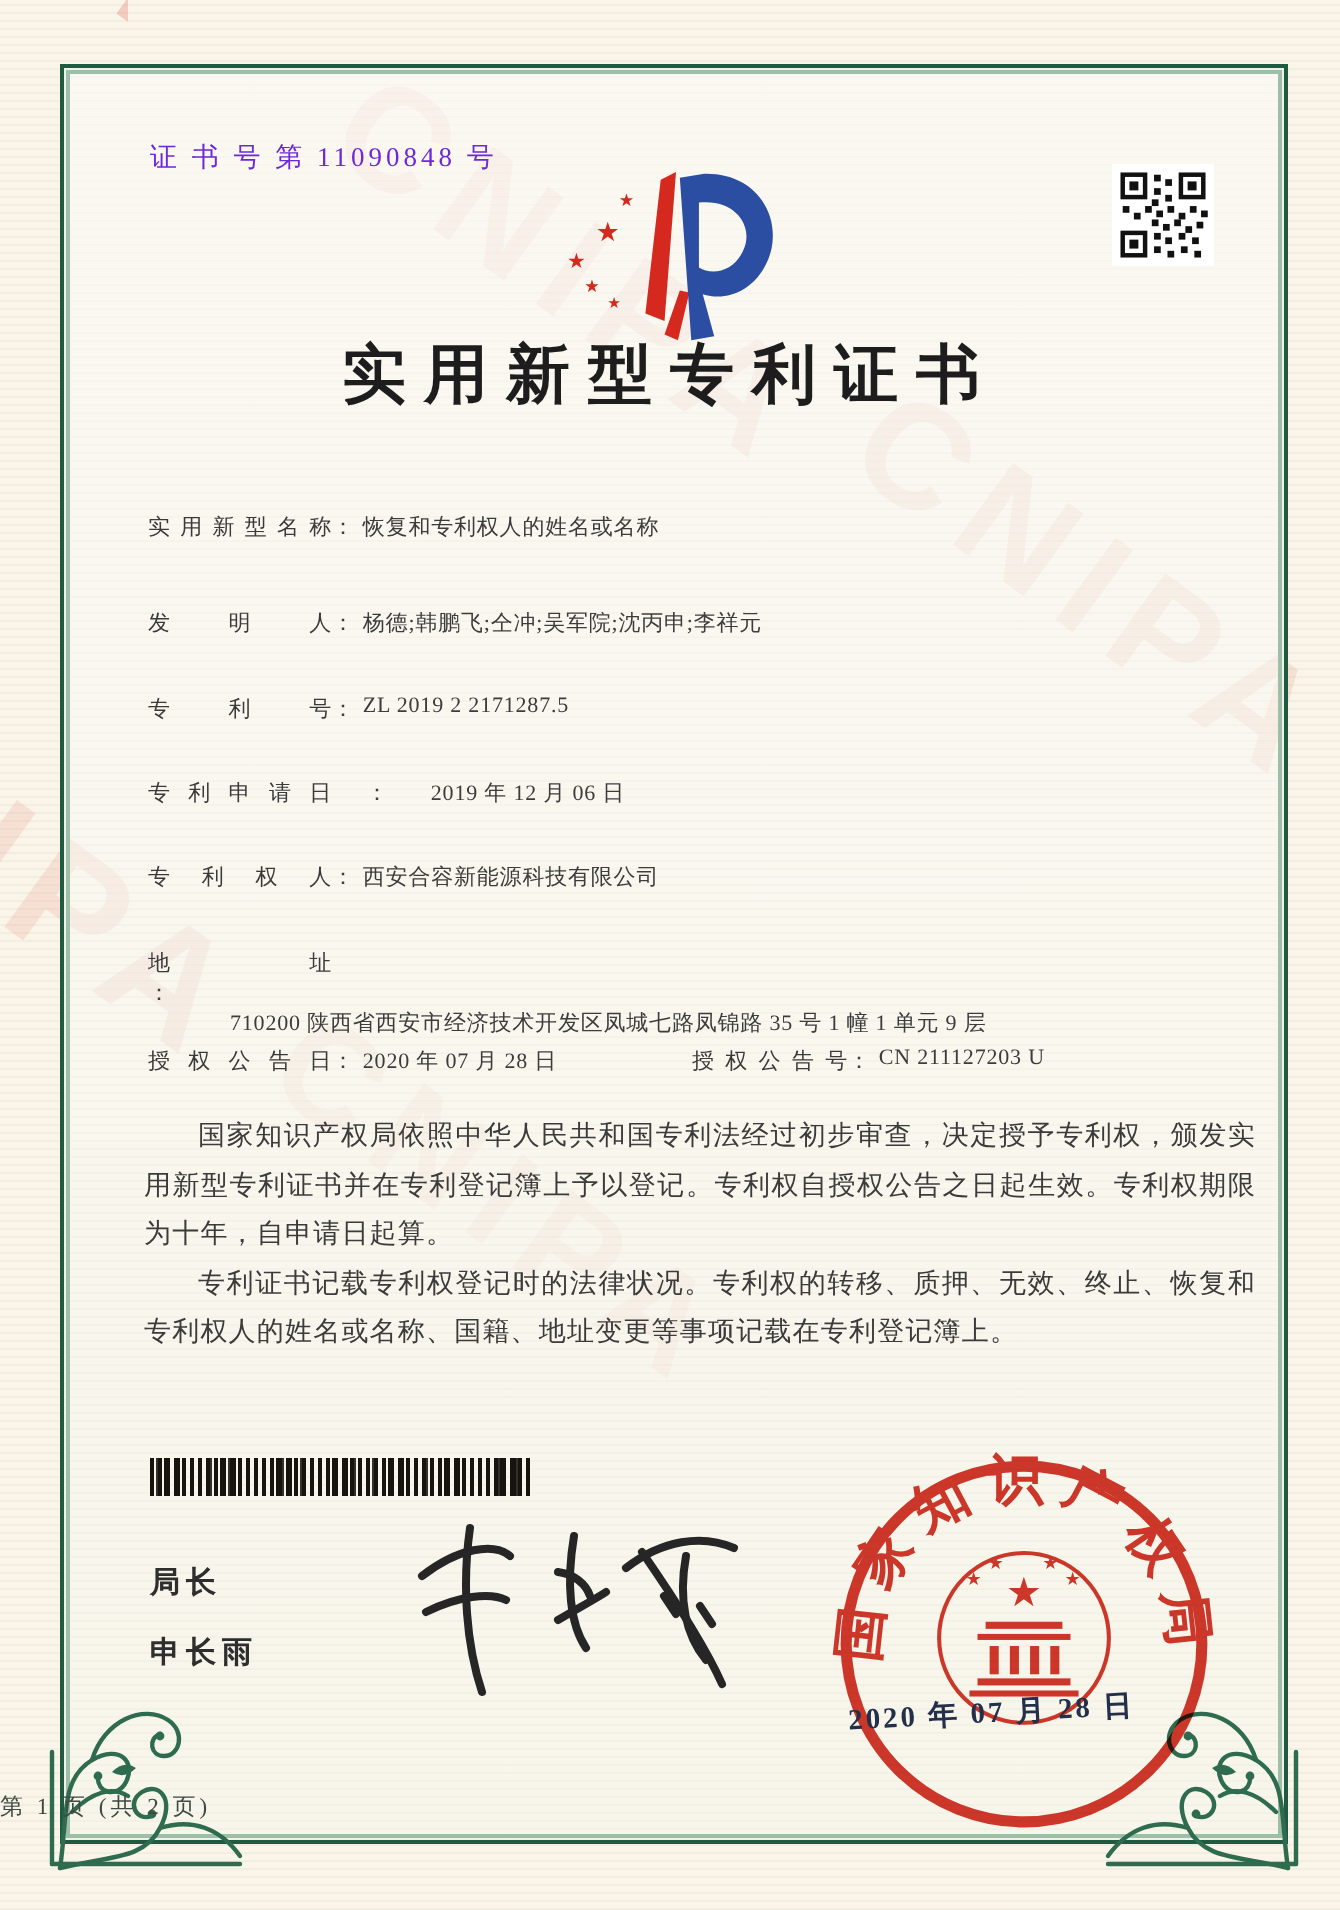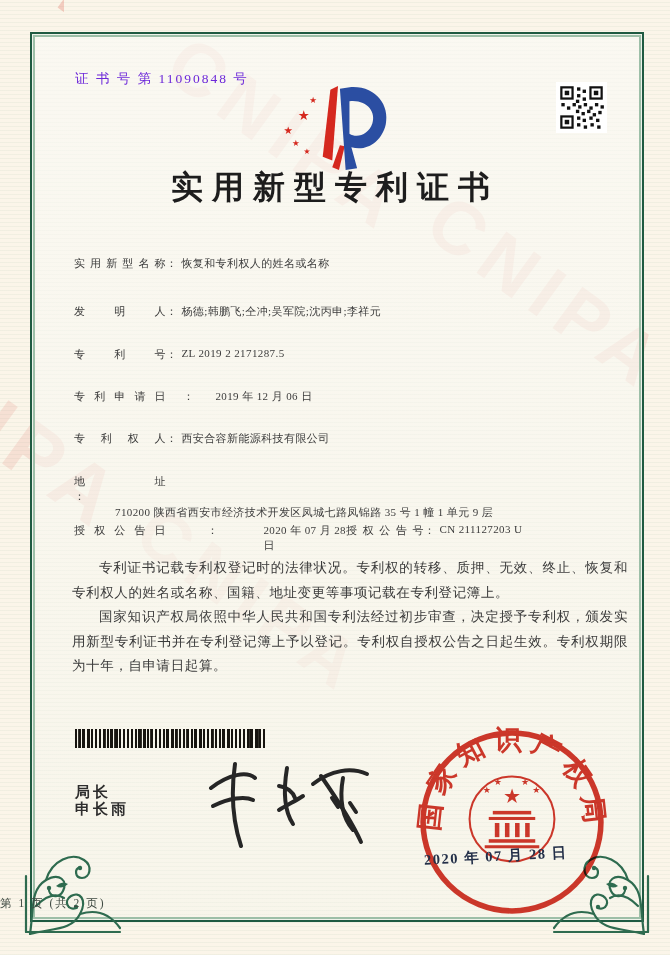--- a/index.html
+++ b/index.html
@@ -50,37 +50,37 @@
   .fcolon{flex:none;margin-right:4px;}
   .fvalue{flex:1;min-width:0;}
   .row-name{top:256px;}
   .row-inventors{top:304px;}
   .row-patno{top:347px;}
   .row-appdate{top:389px;gap:17px;}
   .row-patentee{top:431px;}
   .row-address{top:474px;flex-direction:column;}
   .row-address .fvalue{max-width:438px;line-height:1.55;margin-left:41px;}
   .row-pub{top:523px;}
-  .pub-group1{display:flex;width:272px;flex:none;gap:41px;}
+  .pub-group1{display:flex;width:272px;flex:none;}
   .pub-group2{display:flex;flex:1;}
   .pub-group2 .flabel{width:78px;}
   
   .body-text{position:absolute;left:72px;right:42px;top:556px;font-size:13.5px;line-height:1.82;
     letter-spacing:.6px;color:#3b3b3b;text-align:justify;}
   .body-text p{margin:0;text-indent:2em;}
   
   .barcode{position:absolute;left:75px;top:729px;width:190px;height:19px;
     background:
       repeating-linear-gradient(90deg,#17140f 0 2px,transparent 2px 4px),
       repeating-linear-gradient(90deg,#17140f 0 1px,transparent 1px 7px),
       repeating-linear-gradient(90deg,transparent 0 3px,#33302a 3px 4px,transparent 4px 9px);
   }
   .signer{position:absolute;left:75px;top:784px;font-family:"Liberation Sans",sans-serif;
     font-weight:600;font-size:15px;letter-spacing:3px;color:#2e2e2e;line-height:1;}
-  .signer .line2{margin-top:4px;font-family:Liberation Mono, monospace;}
+  .signer .line2{margin-top:20px;}
   .signature{position:absolute;left:185px;top:756px;width:195px;height:98px;}
   .seal{position:absolute;left:416px;top:726px;width:192px;height:192px;opacity:.93;mix-blend-mode:multiply;}
   .seal-date{position:absolute;left:424px;top:847px;font-size:14.5px;font-weight:700;
     letter-spacing:1.5px;color:#243049;transform:rotate(-3deg);white-space:nowrap;}
   .page-number{position:absolute;left:0;right:0;top:896px;text-align:left;
     font-size:11.5px;letter-spacing:2px;color:#3f4a42;}
 </style>
 </head>
 <body>
 
@@ -232,22 +232,22 @@
     <span class="fvalue">2020 年 07 月 28 日</span>
   </span>
   <span class="pub-group2">
     <span class="flabel">授权公告号</span>
       <span class="fcolon">：</span>
     <span class="fvalue">CN 211127203 U</span>
   </span>
 </div>
 
 <div class="body-text">
+  <p>国家知识产权局依照中华人民共和国专利法经过初步审查，决定授予专利权，颁发实用新型专利证书并在专利登记簿上予以登记。专利权自授权公告之日起生效。专利权期限为十年，自申请日起算。</p>
   <p>专利证书记载专利权登记时的法律状况。专利权的转移、质押、无效、终止、恢复和专利权人的姓名或名称、国籍、地址变更等事项记载在专利登记簿上。</p>
-  <p>国家知识产权局依照中华人民共和国专利法经过初步审查，决定授予专利权，颁发实用新型专利证书并在专利登记簿上予以登记。专利权自授权公告之日起生效。专利权期限为十年，自申请日起算。</p>
 </div>
 
 <div class="barcode"></div>
 
 <div class="signer">
   <div>局长</div>
   <div class="line2">申长雨</div>
 </div>
 
 <svg class="signature" viewBox="0 0 195 98">

